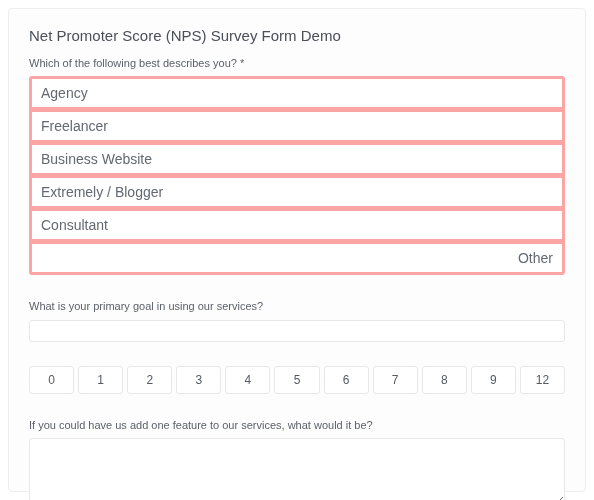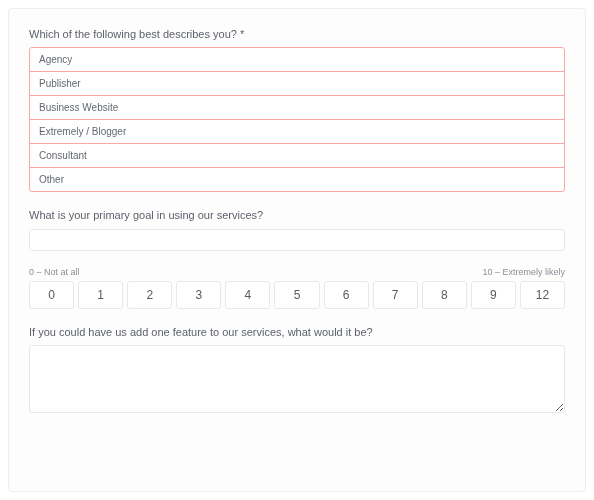--- a/index.html
+++ b/index.html
@@ -19,39 +19,39 @@
     background: #fdfdfe;
     padding: 18px 20px 20px 20px;
     height: 484px;
   }
   .form-title {
     font-size: 15px;
     font-weight: 400;
     color: #4a4f58;
     margin-bottom: 12px;
   }
-  .field-block { margin-bottom: 16px; }
+  .field-block { margin-bottom: 24px; }
   .question {
     font-size: 11px;
     color: #5c616a;
     margin-bottom: 6px;
     line-height: 1.3;
   }
   .options { display: flex; flex-direction: column; gap: 0; }
   .option {
-    border: 1px solid #fca5a5;
+    border: 3px solid #fca5a5;
     background: #ffffff;
     padding: 6px 9px;
-    font-size: 10px;
+    font-size: 14px;
     color: #636871;
     cursor: pointer;
     margin-top: -1px;
   }
   .option:first-child { margin-top: 0; border-top-left-radius: 3px; border-top-right-radius: 3px; }
-  .option:last-child { border-bottom-left-radius: 3px; border-bottom-right-radius: 3px; }
+  .option:last-child { border-bottom-left-radius: 3px; border-bottom-right-radius: 3px; text-align: right; }
   .text-input {
     width: 100%;
     border: 1px solid #e6e8ec;
     background: #ffffff;
     height: 22px;
     border-radius: 3px;
     padding: 4px 8px;
     font-size: 11px;
     font-family: inherit;
   }
@@ -87,43 +87,40 @@
     font-size: 11px;
     font-family: inherit;
     resize: both;
   }
 </style>
 </head>
 <body>
 
 <div class="card">
 
+  <h1 class="form-title">Net Promoter Score (NPS) Survey Form Demo</h1>
 
   <div class="field-block">
     <div class="question">Which of the following best describes you? *</div>
     <div class="options">
       <div class="option">Agency</div>
-      <div class="option">Publisher</div>
+      <div class="option">Freelancer</div>
       <div class="option">Business Website</div>
       <div class="option">Extremely / Blogger</div>
       <div class="option">Consultant</div>
       <div class="option">Other</div>
     </div>
   </div>
 
   <div class="field-block">
     <div class="question">What is your primary goal in using our services?</div>
     <input type="text" class="text-input" style="">
   </div>
 
   <div class="field-block">
-    <div class="scale-labels">
-      <span>0 – Not at all</span>
-      <span>10 – Extremely likely</span>
-    </div>
     <div class="scale-row">
       <div class="scale-item">0</div>
       <div class="scale-item">1</div>
       <div class="scale-item">2</div>
       <div class="scale-item">3</div>
       <div class="scale-item">4</div>
       <div class="scale-item">5</div>
       <div class="scale-item">6</div>
       <div class="scale-item">7</div>
       <div class="scale-item">8</div>

